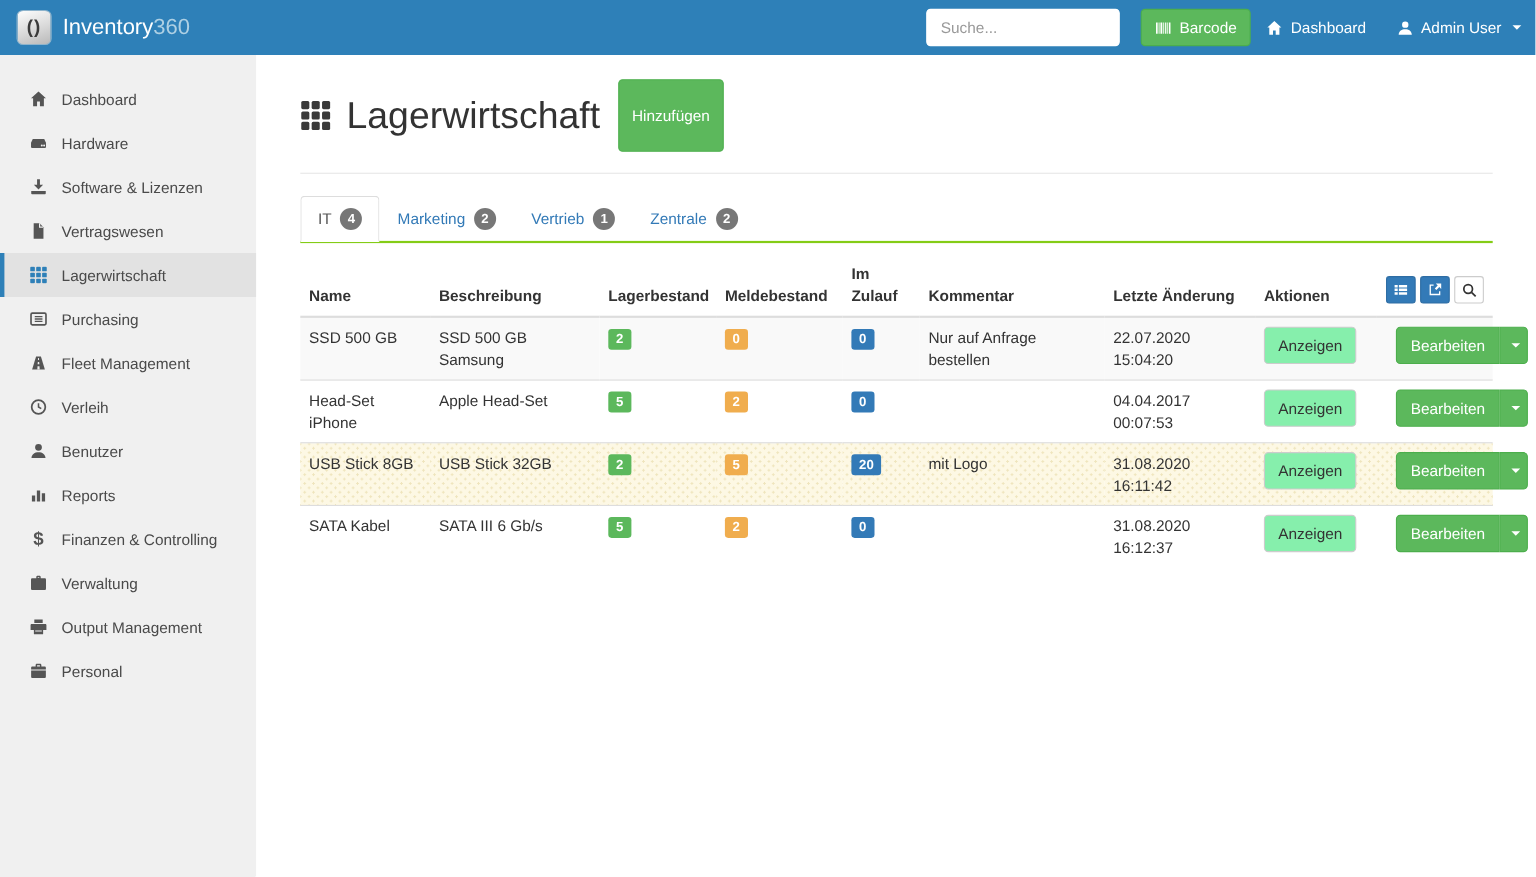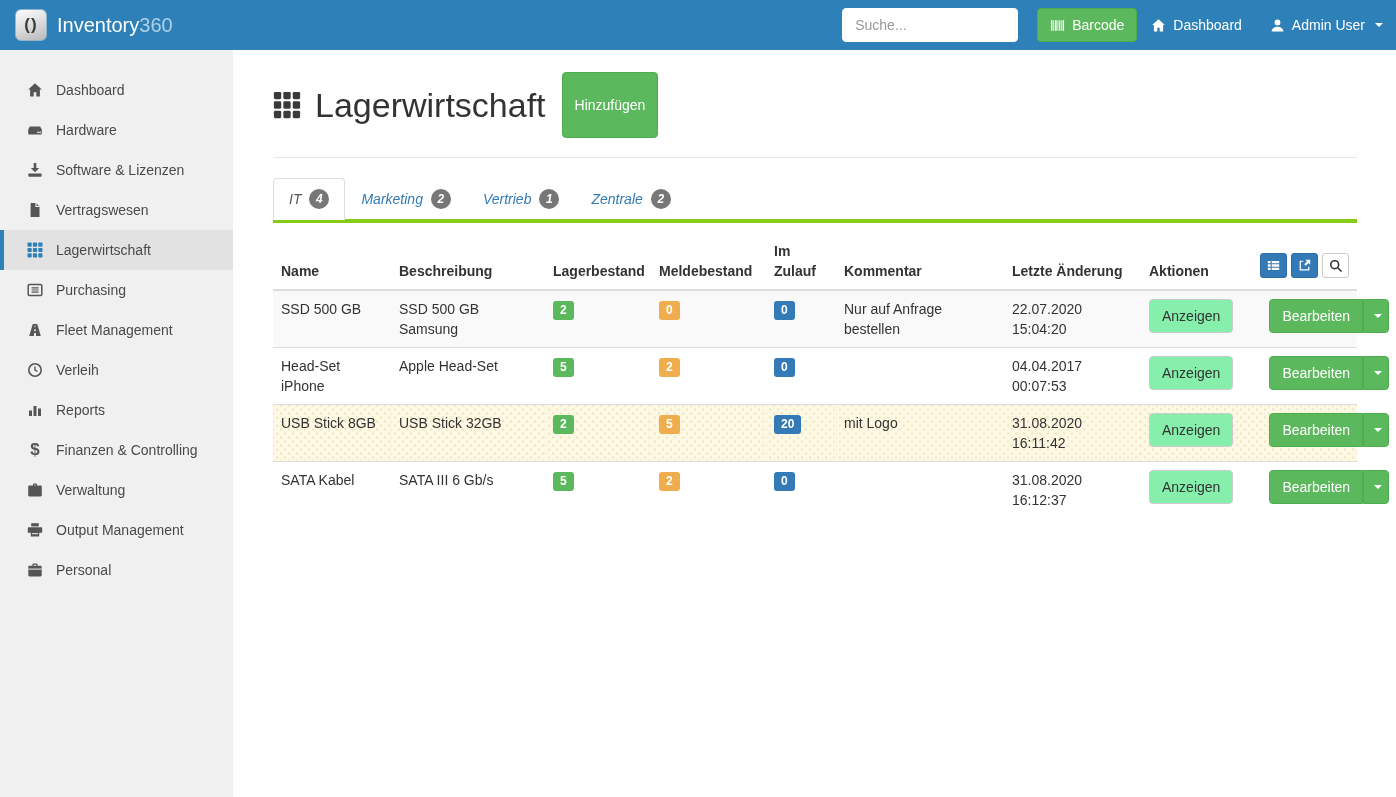--- a/index.html
+++ b/index.html
@@ -71,21 +71,21 @@
   .title-icon { width:28px; height:28px; color:#3a3a3a; margin-right:14px; }
   .page-title { font-size:34px; font-weight:400; color:#333; }
   .btn-add {
     margin-left:16px; background:#5CB85C; border:1px solid #4CAE4C; color:#fff;
     border-radius:4px; padding:24px 12px; font-size:14px; cursor:pointer;
     font-family:"Liberation Sans",sans-serif;
   }
   .header-rule { border-bottom:1px solid #e6e6e6; margin-top:19px; }
 
   
-  .tabs { display:flex; margin-top:20px; border-bottom:4px solid #84cc16;font-style:italic; }
+  .tabs { display:flex; margin-top:20px; border-bottom:2px solid #84cc16; }
   .tab {
     padding:10px 15px; color:#337AB7; display:flex; align-items:center; gap:8px;
     margin-bottom:-1px; cursor:pointer; border:1px solid transparent;
     border-radius:4px 4px 0 0;
   }
   .tab.active { background:#fff; border-color:#ddd; border-bottom-color:#fff; color:#555; }
   .tab-badge {
     background:#777; color:#fff; font-size:12px; font-weight:bold;
     min-width:20px; height:20px; border-radius:10px; padding:0 6px;
     display:inline-flex; align-items:center; justify-content:center;
@@ -249,20 +249,28 @@
     <span>Fleet Management</span>
   </div>
   <div class="side-item">
     <span class="sicon">
         <svg width="16" height="16" viewBox="0 0 16 16">
           <circle cx="8" cy="8" r="6.2" fill="none" stroke="currentColor" stroke-width="1.6"></circle>
           <path d="M8 4.5V8l2.5 1.5" fill="none" stroke="currentColor" stroke-width="1.4"></path>
         </svg>
       </span>
     <span>Verleih</span>
+  </div>
+  <div class="side-item">
+    <span class="sicon">
+        <svg width="16" height="16" viewBox="0 0 16 16" fill="currentColor">
+          <path d="M8 1.6a3.1 3.1 0 1 1 0 6.2 3.1 3.1 0 0 1 0-6.2zM1.6 14.4c.4-3.5 2.9-5.2 6.4-5.2s6 1.7 6.4 5.2z"></path>
+        </svg>
+      </span>
+    <span>Benutzer</span>
   </div>
   <div class="side-item">
     <span class="sicon">
         <svg width="16" height="16" viewBox="0 0 16 16" fill="currentColor">
           <path d="M2 8.5h3V14H2zM6.5 4h3v10h-3zM11 6.5h3V14h-3z"></path>
         </svg>
       </span>
     <span>Reports</span>
   </div>
   <div class="side-item">

